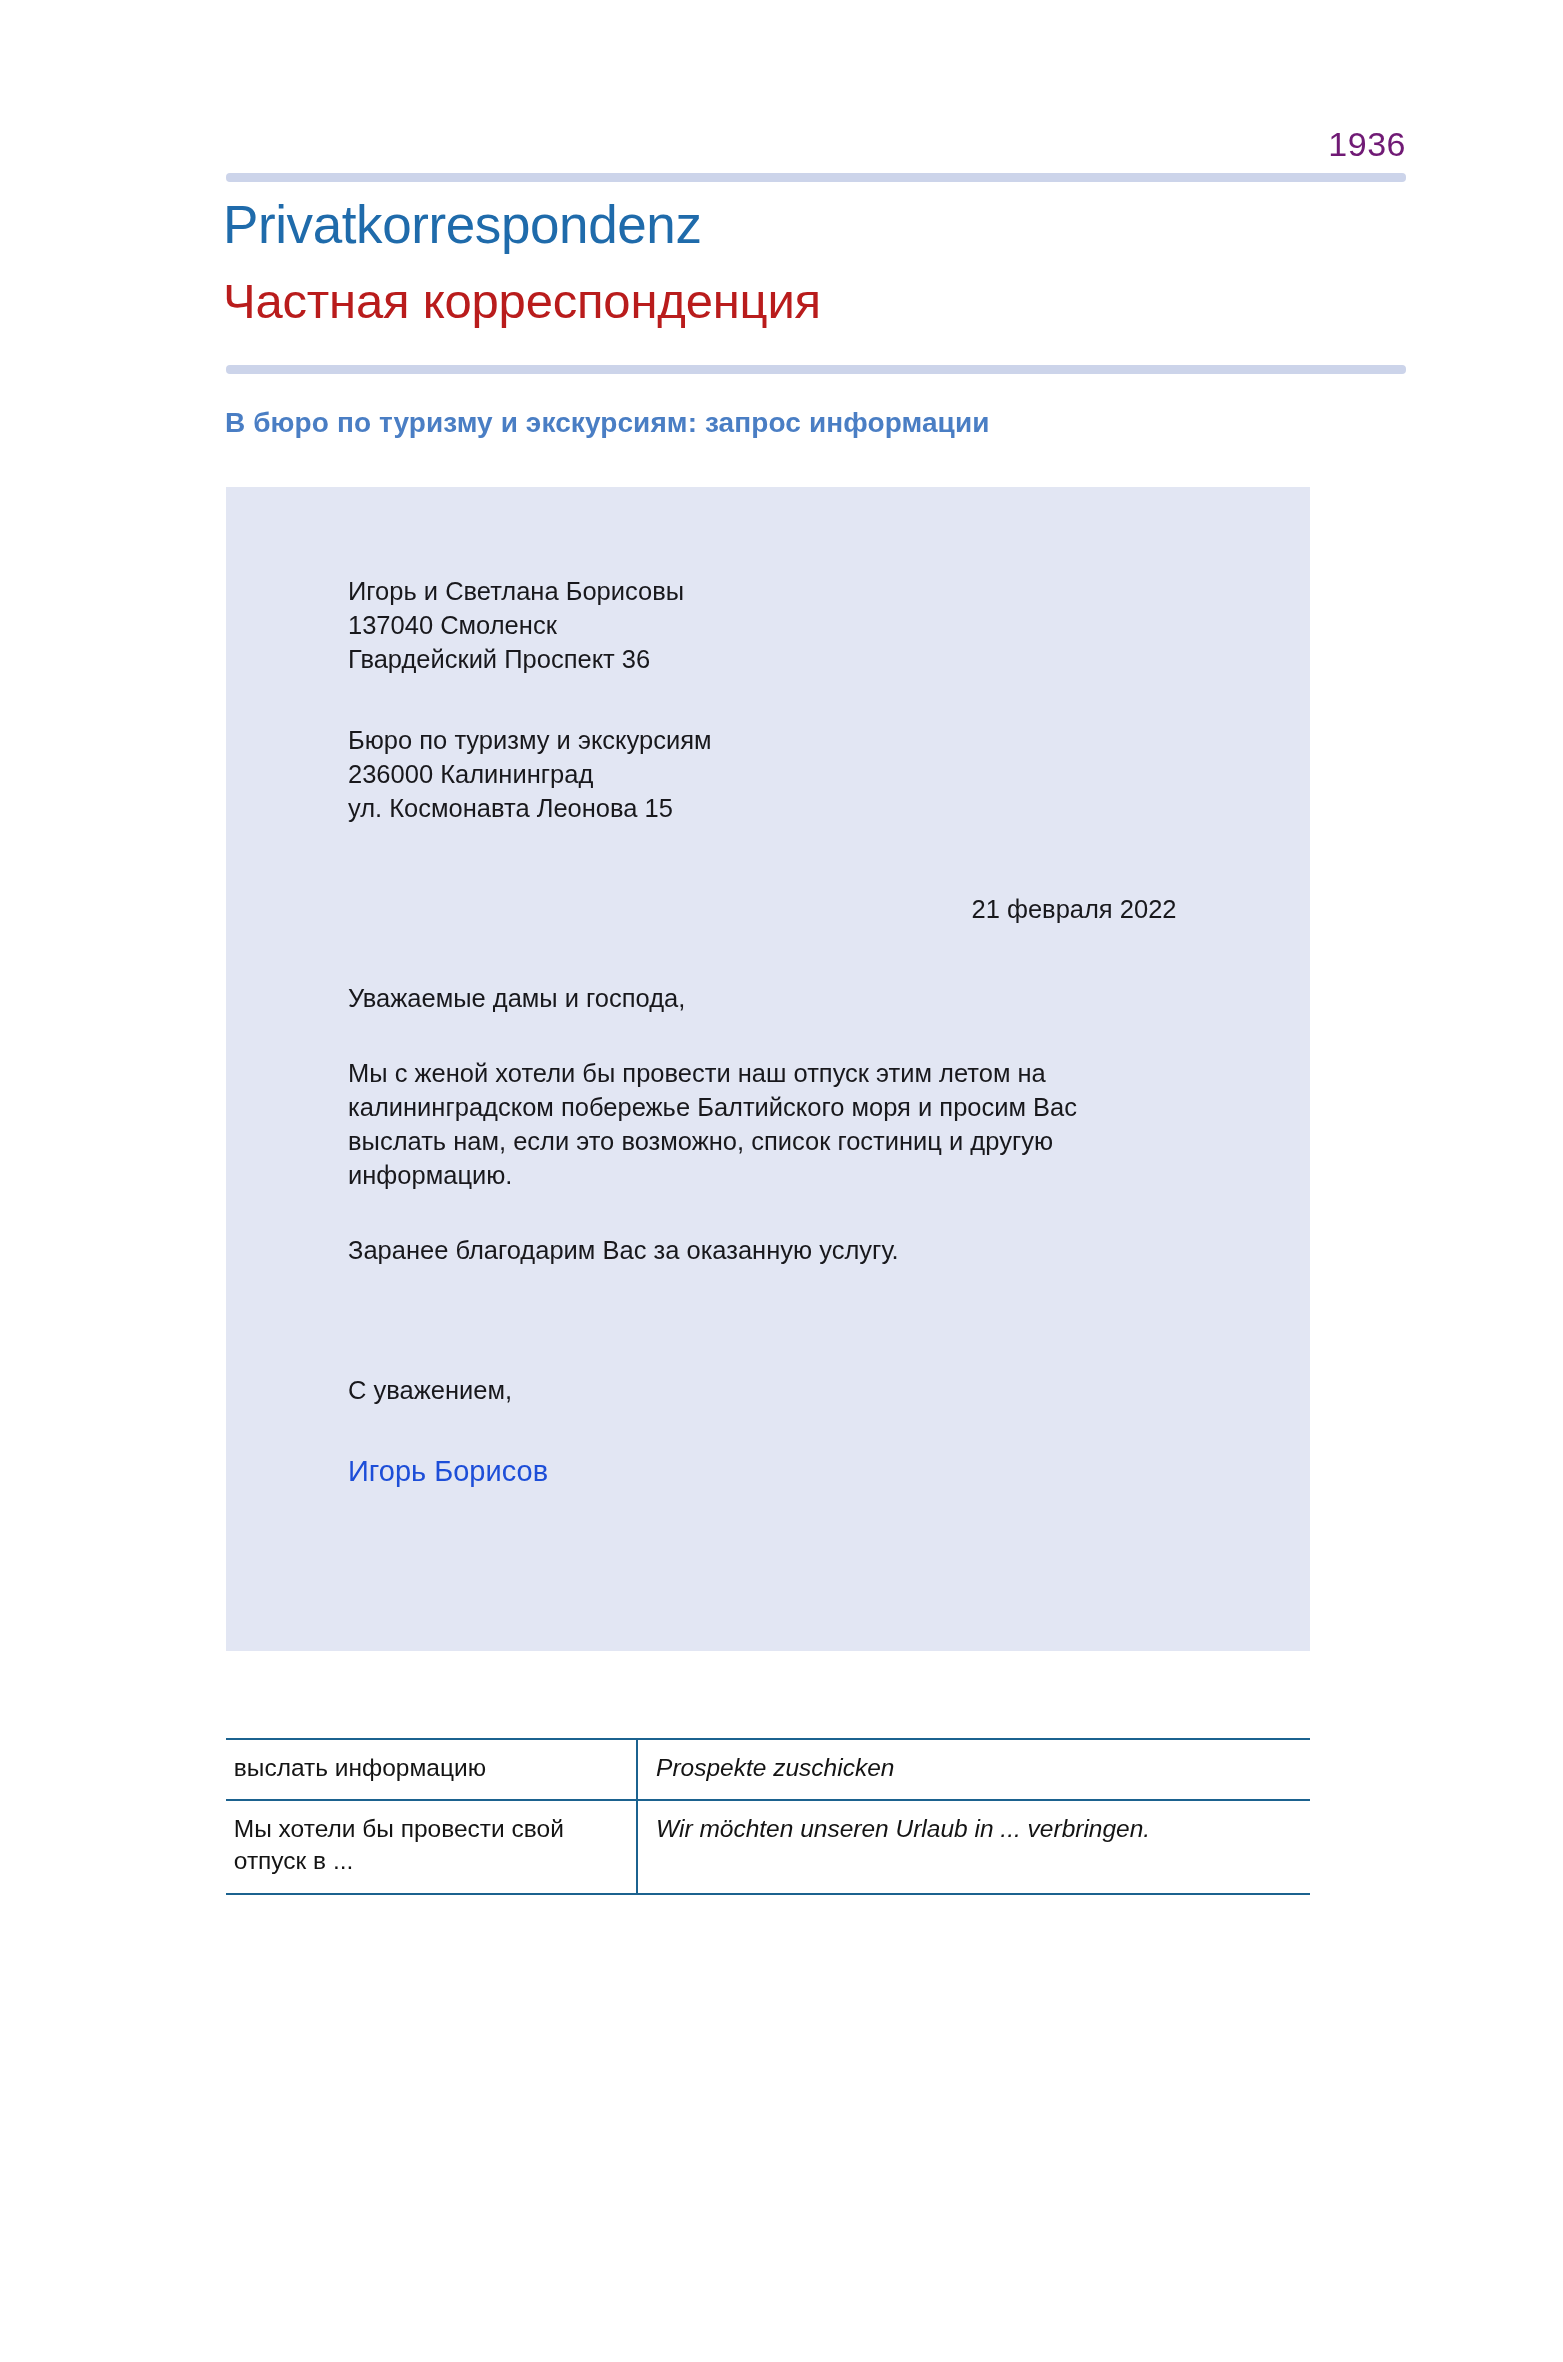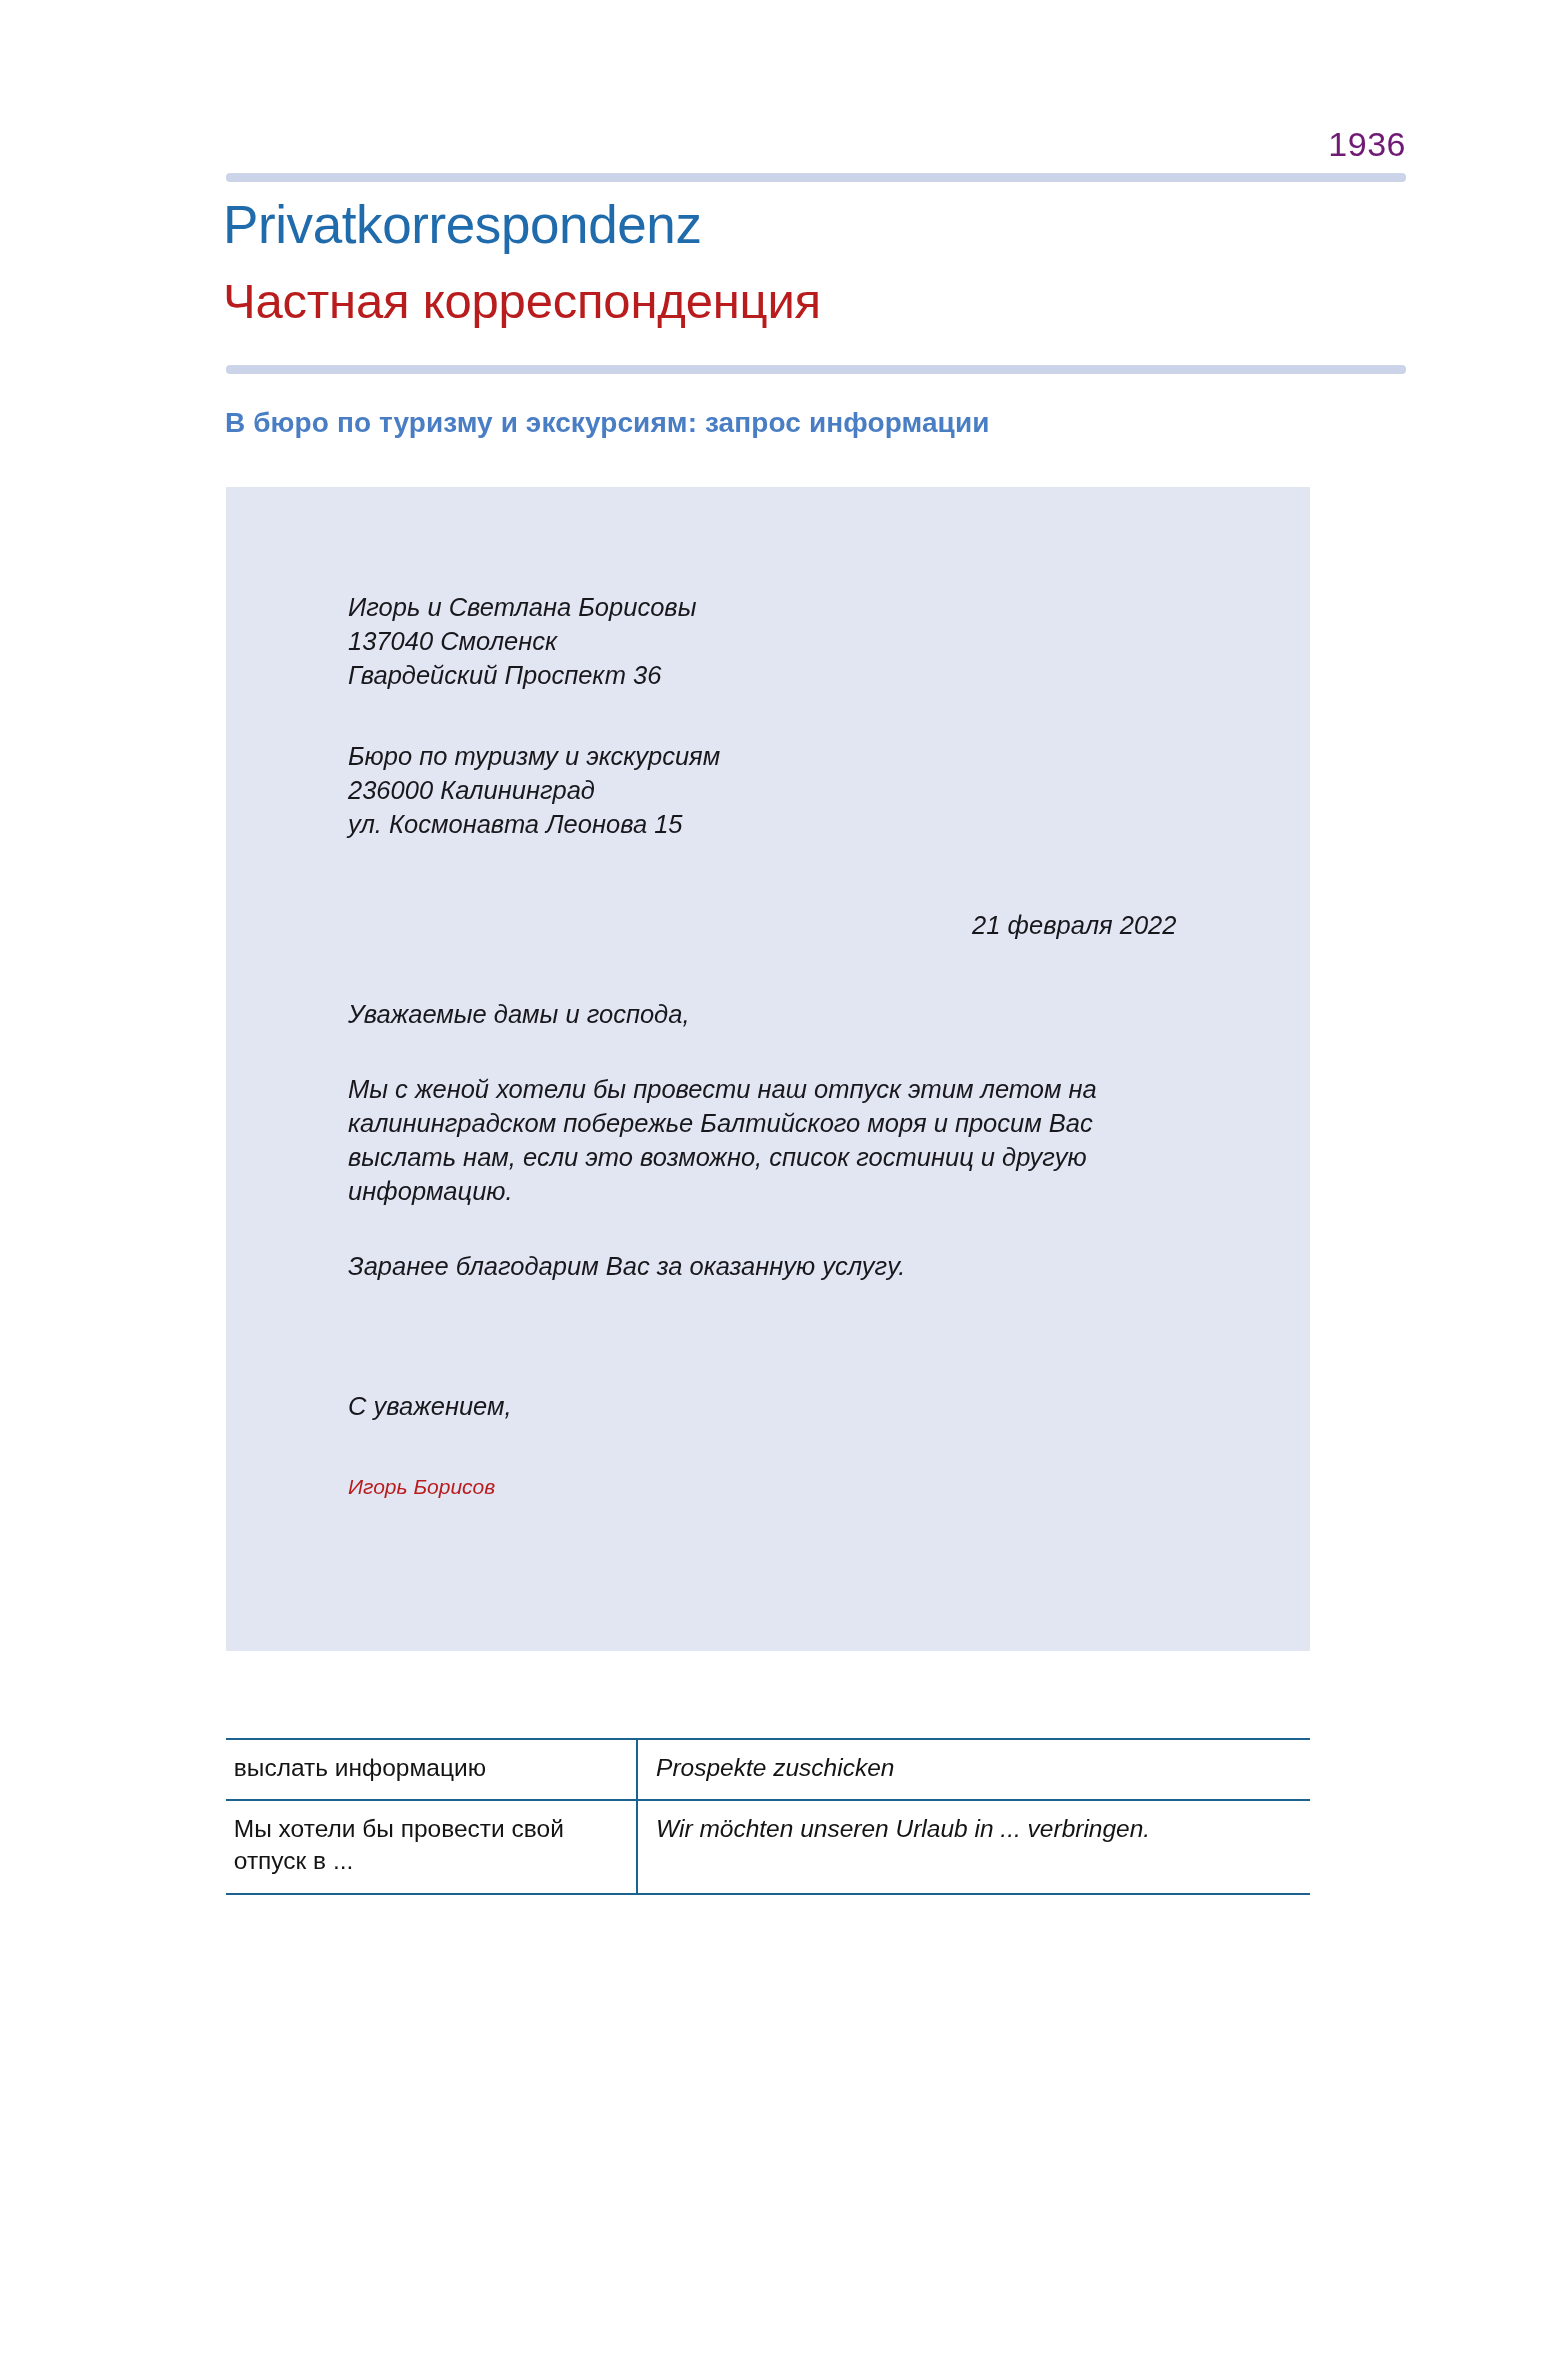--- a/index.html
+++ b/index.html
@@ -95,23 +95,22 @@
     left: 226px;
     top: 487px;
     width: 1084px;
     height: 1164px;
     background: #e2e6f3;
   }
 
   .letter-inner {
     position: absolute;
     left: 122px;
-    top: 103px;
+    top: 87px;
     right: 108px;
-    font-style: italic;
   }
 
   .addr-block {
     font-size: 25.5px;
     line-height: 34px;
     color: #18181c;
     white-space: pre-line;
   }
   .addr-sender { margin: 0; }
   .addr-recipient { margin: 47px 0 4px 0; }
@@ -150,23 +149,23 @@
 
   .closing {
     margin: 106px 0 0 0;
     font-size: 25.5px;
     line-height: 34px;
     color: #18181c;
   }
 
   .signature {
     margin: 47px 0 0 0;
-    font-size: 21px;
-    line-height: 34px;
-    color: #b91c1c;
+    font-size: 29px;
+    line-height: 34px;
+    color: #1d4ed8;
   }
 
   
   .vocab-table {
     position: absolute;
     left: 226px;
     top: 1738px;
     width: 1084px;
     border-collapse: collapse;
     table-layout: fixed;

